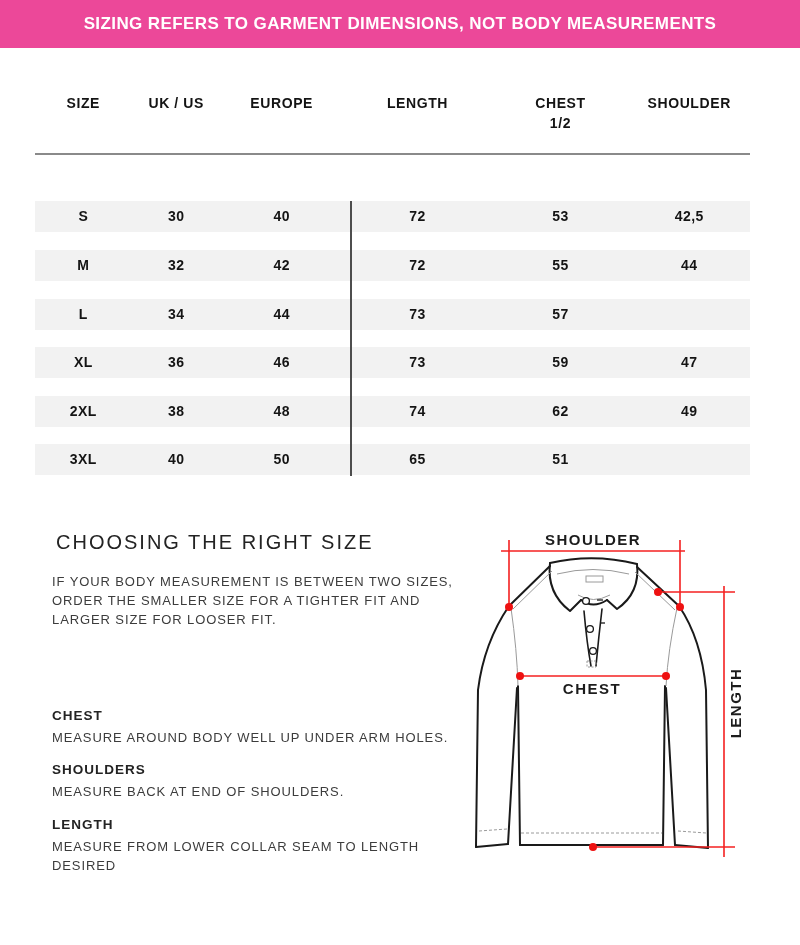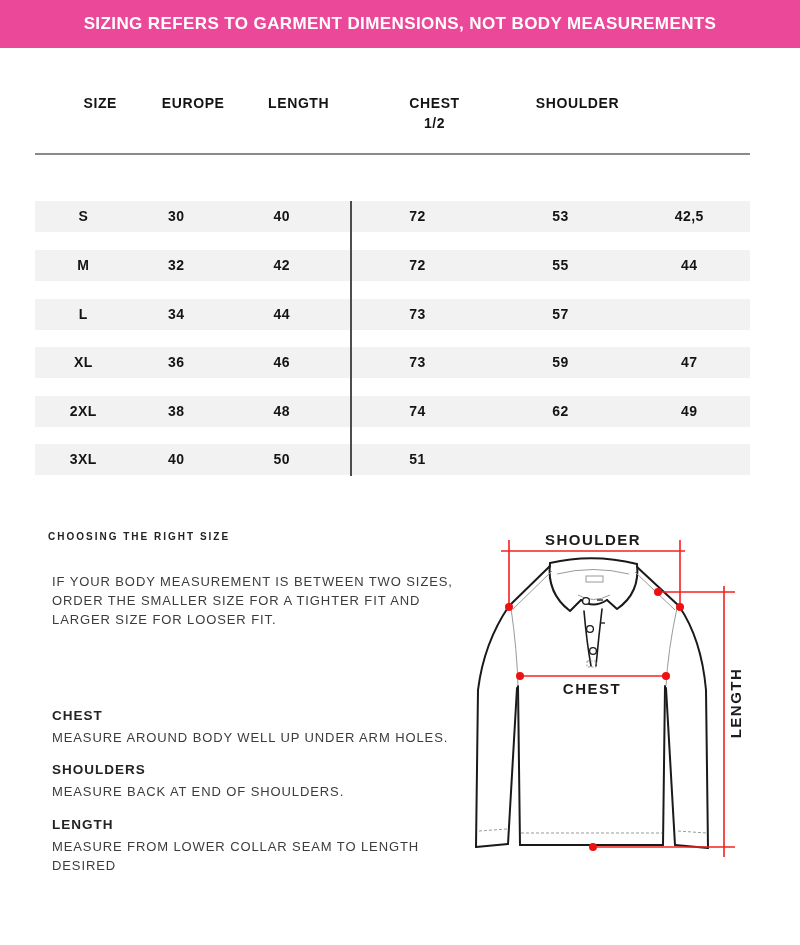--- a/index.html
+++ b/index.html
@@ -3,51 +3,52 @@
 <meta charset="utf-8">
 <style>
   html,body{margin:0;padding:0;background:#fff;}
   body{font-family:"Liberation Sans", sans-serif; -webkit-font-smoothing:antialiased;}
   #page{position:relative;width:800px;height:945px;background:#fff;overflow:hidden;}
 
   
   .banner{position:absolute;left:0;top:0;width:800px;height:48px;background:#ec4899;
           display:flex;align-items:center;justify-content:center;}
   .banner span{color:#ffffff;font-weight:700;font-size:17px;letter-spacing:.4px;}
-  .hdr-row{position:absolute;left:52px;top:93px;width:715px;display:grid;
+  .hdr-row{position:absolute;left:35px;top:93px;width:715px;display:grid;
            grid-template-columns:13.5% 12.5% 17% 21% 19% 17%;}
   .hdr-cell{text-align:center;font-weight:700;font-size:14px;letter-spacing:.6px;color:#141414;line-height:20px;}
   .hdr-rule{position:absolute;left:35px;top:153px;width:715px;height:2px;background:#8a8a8a;}
   .row{position:absolute;left:35px;width:715px;height:31px;background:#f2f2f2;display:grid;
        grid-template-columns:13.5% 12.5% 17% 21% 19% 17%;}
   .cell{text-align:center;font-weight:700;font-size:14px;letter-spacing:.4px;color:#141414;line-height:31px;}
   .vdiv{position:absolute;left:350px;top:201px;width:2px;height:275px;background:#4d4d4d;}
 
   
-  .h2{position:absolute;left:48px;font-weight:700;font-size:10px;letter-spacing:2px;color:#232323;}
+  .h2{position:absolute;left:56px;font-weight:400;font-size:20px;letter-spacing:2px;color:#232323;}
   .sub{position:absolute;left:52px;font-weight:700;font-size:13.5px;letter-spacing:1px;color:#232323;}
   .body-txt{position:absolute;left:52px;width:402px;font-size:13px;letter-spacing:.9px;
             line-height:19px;color:#3c3c3c;}
 
   
   .diagram{position:absolute;left:440px;top:520px;width:360px;height:420px;}
   .dim-label{font-weight:700;font-size:15px;letter-spacing:1.5px;fill:#1c1c1c;
              font-family:"Liberation Sans",sans-serif;}
 </style>
 </head>
 <body>
 
 <div id="page">
 
   <div class="banner">
     <span>SIZING REFERS TO GARMENT DIMENSIONS, NOT BODY MEASUREMENTS</span>
   </div>
 
   <div class="hdr-row">
     <div class="hdr-cell">SIZE</div>
+    <div class="hdr-cell">UK / US</div>
     <div class="hdr-cell">EUROPE</div>
     <div class="hdr-cell">LENGTH</div>
     <div class="hdr-cell">
       <span>CHEST</span><br>
       <span>1/2</span>
     </div>
     <div class="hdr-cell">SHOULDER</div>
   </div>
   <div class="hdr-rule"></div>
 
@@ -87,20 +88,21 @@
     <div class="cell">38</div>
     <div class="cell">48</div>
     <div class="cell">74</div>
     <div class="cell">62</div>
     <div class="cell">49</div>
   </div>
   <div class="row" style="top:444px">
     <div class="cell">3XL</div>
     <div class="cell">40</div>
     <div class="cell">50</div>
+    <div class="cell">65</div>
     <div class="cell">51</div>
   </div>
   <div class="vdiv"></div>
 
   <div class="h2" style="top:531px">CHOOSING THE RIGHT SIZE</div>
   <div class="body-txt" style="top:572px">IF YOUR BODY MEASUREMENT IS BETWEEN TWO SIZES, ORDER THE SMALLER SIZE FOR A TIGHTER FIT AND LARGER SIZE FOR LOOSER FIT.</div>
 
 
   <div class="sub" style="top:708px">CHEST</div>
   <div class="body-txt" style="top:728px;width:420px">MEASURE AROUND BODY WELL UP UNDER ARM HOLES.</div>

